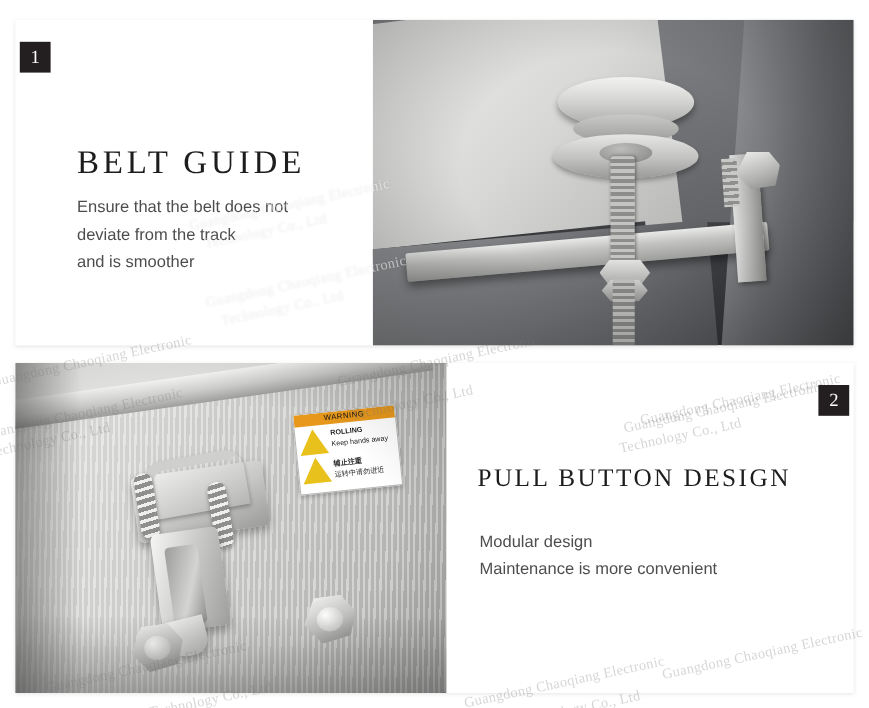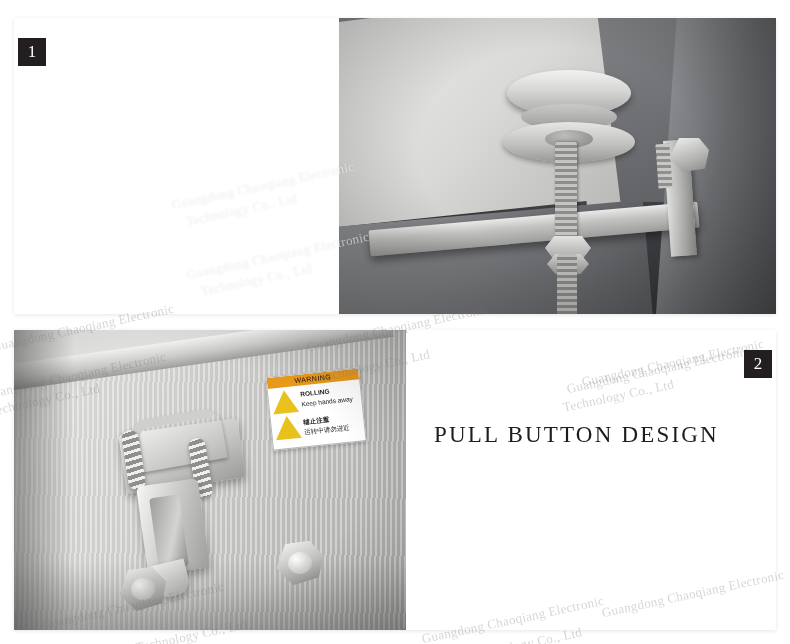--- a/index.html
+++ b/index.html
@@ -450,20 +450,28 @@
   #photo2 .vig {
     position: absolute; inset: 0;
     background: radial-gradient(ellipse at 45% 50%, rgba(0,0,0,0) 55%, rgba(0,0,0,.18) 100%);
   }
 </style>
 </head>
 <body>
 
 <div class="panel" id="panel-top">
 
+  <div class="text-side">
+    <div class="heading" id="head-1">BELT GUIDE</div>
+    <div class="body-copy" id="copy-1">
+      <div>Ensure that the belt does not</div>
+      <div>deviate from the track</div>
+      <div>and is smoother</div>
+    </div>
+  </div>
 
   <div class="img-side">
     <div class="photo" id="photo1">
       <div class="backwall"></div>
       <div class="whitepanel"></div>
       <div class="darkgap"></div>
       <div class="right-post"></div>
       <div class="frame-bottom"></div>
       <div class="bracket-arm"></div>
       <div class="bracket-vert"></div>
@@ -509,20 +517,24 @@
       <div class="lever-tail"></div>
       <div class="bolt1"></div>
       <div class="bolt2"></div>
       <div class="bottom-dark"></div>
       <div class="vig"></div>
     </div>
   </div>
 
   <div class="text-side">
     <div class="heading" id="head-2">PULL BUTTON DESIGN</div>
+    <div class="body-copy" id="copy-2">
+      <div>Modular design</div>
+      <div>Maintenance is more convenient</div>
+    </div>
   </div>
 </div>
 
 <div class="badge" id="badge-1">1</div>
 <div class="badge" id="badge-2">2</div>
 
 <div class="watermark-layer">
   <div class="wm" style="left: 170px; top: 178px;">Guangdong Chaoqiang Electronic</div>
   <div class="wm line2" style="left: 185px; top: 202px;">Technology Co., Ltd</div>
 

